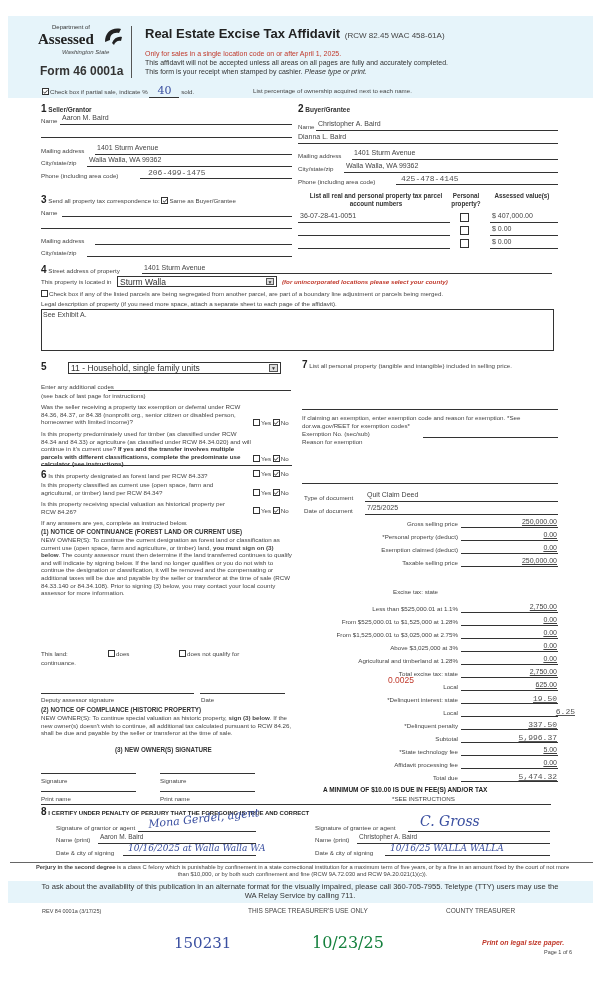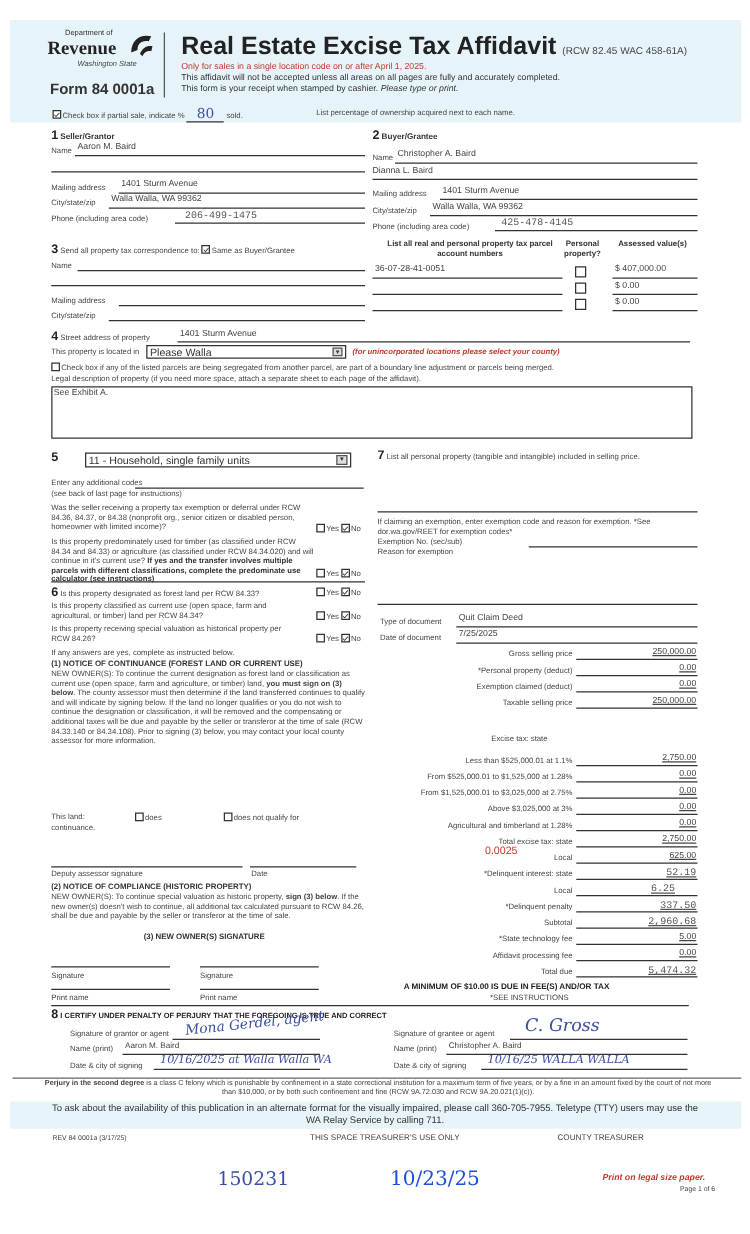--- a/index.html
+++ b/index.html
@@ -16,39 +16,39 @@
 .sec-num{font-weight:bold;font-size:10px;color:#222}
 .bold{font-weight:bold}
 .red{color:#c0392b}
 </style>
 </head>
 <body>
 
 <div class="abs" style="left:8px;top:16px;width:585px;height:82px;background:#e6f4fa"></div>
 <div class="abs" style="left:38px;top:24px;width:85px;height:38px">
   <div class="abs" style="left:14px;top:0;font-size:6px;color:#333">Department of</div>
-  <div class="abs" style="left:0;top:7px;font-family:'Liberation Serif',serif;font-weight:bold;font-size:15px;color:#222">Revenue</div>
+  <div class="abs" style="left:0;top:7px;font-family:'Liberation Serif',serif;font-weight:bold;font-size:15px;color:#222">Assessed</div>
   <div class="abs" style="left:24px;top:25px;font-size:6px;font-style:italic;color:#444">Washington State</div>
   <svg class="abs" style="left:64px;top:2px" width="22" height="20" viewBox="0 0 22 20">
       <path d="M3 16 C3 6 10 1 19 3 L17 7 C11 6 8 9 8 14 Z" fill="#222"></path>
       <path d="M10 17 C12 12 16 10 20 11 L19 15 C16 14 13 16 12 19 Z" fill="#222"></path>
     </svg>
 </div>
-<div class="abs" style="left:40px;top:64px;font-weight:bold;font-size:12px;color:#333">Form 84 0001a</div>
+<div class="abs" style="left:40px;top:64px;font-weight:bold;font-size:12px;color:#333">Form 46 0001a</div>
 <div class="abs" style="left:131px;top:26px;width:1px;height:52px;background:#555"></div>
 <div class="abs" style="left:145px;top:26px;white-space:nowrap">
-  <span style="font-weight:bold;font-size:20px;color:#222">Real Estate Excise Tax Affidavit</span>
+  <span style="font-weight:bold;font-size:13px;color:#222">Real Estate Excise Tax Affidavit</span>
   <span style="font-size:8px;color:#444;margin-left:3px">(RCW 82.45 WAC 458-61A)</span>
 </div>
 <div class="abs red" style="left:145px;top:50px;font-size:7px;white-space:nowrap">Only for sales in a single location code on or after April 1, 2025.</div>
 <div class="abs" style="left:145px;top:59px;font-size:7px;color:#333;white-space:nowrap">This affidavit will not be accepted unless all areas on all pages are fully and accurately completed.</div>
 <div class="abs" style="left:145px;top:68px;font-size:7px;color:#333;white-space:nowrap"><span>This form is your receipt when stamped by cashier.</span> <i>Please type or print.</i></div>
 <div class="abs lbl" style="left:42px;top:84px">
   <span class="cb on"></span><span>Check box if partial sale, indicate %</span>
-  <span class="hand" style="display:inline-block;width:30px;text-align:center;border-bottom:1px solid #333;font-size:11px;font-style:normal">80</span>
+  <span class="hand" style="display:inline-block;width:30px;text-align:center;border-bottom:1px solid #333;font-size:11px;font-style:normal">40</span>
   <span>sold.</span>
 </div>
 <div class="abs lbl" style="left:253px;top:87px">List percentage of ownership acquired next to each name.</div>
 
 <div class="abs" style="left:41px;top:103px"><span class="sec-num">1</span> <span class="bold" style="font-size:6.5px">Seller/Grantor</span></div>
 <div class="abs lbl" style="left:41px;top:117px">Name</div>
 <div class="abs val" style="left:62px;top:114px">Aaron M. Baird</div>
 <div class="uline" style="left:60px;top:124px;width:232px"></div>
 <div class="uline" style="left:41px;top:137px;width:251px"></div>
 <div class="abs lbl" style="left:41px;top:147px">Mailing address</div>
@@ -110,21 +110,21 @@
   <span class="cb abs" style="left:162px;top:1px;width:9px;height:9px"></span>
   <div class="abs val" style="left:194px;top:0">$ 0.00</div>
   <div class="uline" style="left:192px;top:10px;width:68px"></div>
 </div>
 
 <div class="abs lbl" style="left:41px;top:264px"><span class="sec-num">4</span> <span>Street address of property</span></div>
 <div class="abs val" style="left:144px;top:264px">1401 Sturm Avenue</div>
 <div class="uline" style="left:142px;top:273px;width:410px"></div>
 <div class="abs lbl" style="left:41px;top:278px">This property is located in</div>
 <div class="abs" style="left:117px;top:276px;width:160px;height:11px;border:1px solid #333;background:#fff">
-  <span style="position:absolute;left:2px;top:0;font-size:8.5px;color:#333;white-space:nowrap">Please Walla</span>
+  <span style="position:absolute;left:2px;top:0;font-size:8.5px;color:#333;white-space:nowrap">Sturm Walla</span>
   <span style="position:absolute;right:2px;top:1px;width:8px;height:7px;border:1px solid #555;background:#ddd;font-size:5px;line-height:6px;text-align:center">▼</span>
 </div>
 <div class="abs red" style="left:282px;top:278px;font-size:6.2px;font-style:italic;font-weight:bold;white-space:nowrap">(for unincorporated locations please select your county)</div>
 <div class="abs lbl" style="left:41px;top:290px"><span class="cb"></span><span>Check box if any of the listed parcels are being segregated from another parcel, are part of a boundary line adjustment or parcels being merged.</span></div>
 <div class="abs lbl" style="left:41px;top:300px">Legal description of property (if you need more space, attach a separate sheet to each page of the affidavit).</div>
 <div class="abs" style="left:41px;top:309px;width:513px;height:42px;border:1px solid #333">
   <span class="val" style="position:absolute;left:1px;top:1px">See Exhibit A.</span>
 </div>
 
 <div class="abs sec-num" style="left:41px;top:361px">5</div>
@@ -217,30 +217,30 @@
     <div class="uline" style="left: 461px; top: 664px; width: 97px;"></div>
     <div class="abs val" style="right: 43px; top: 655px; text-align: right; text-decoration: underline;">0.00</div>
     <div class="abs lbl" style="right: 142px; top: 670px; text-align: right;">Total excise tax: state</div>
     <div class="uline" style="left: 461px; top: 677px; width: 97px;"></div>
     <div class="abs val" style="right: 43px; top: 668px; text-align: right; text-decoration: underline;">2,750.00</div>
     <div class="abs lbl" style="right: 142px; top: 683px; text-align: right;">Local</div>
     <div class="uline" style="left: 461px; top: 690px; width: 97px;"></div>
     <div class="abs val" style="right: 43px; top: 681px; text-align: right; text-decoration: underline;">625.00</div>
     <div class="abs lbl" style="right: 142px; top: 696px; text-align: right;">*Delinquent interest: state</div>
     <div class="uline" style="left: 461px; top: 703px; width: 97px;"></div>
-    <div class="abs mono" style="right: 43px; top: 694px; text-align: right; text-decoration: underline;">52.19</div>
+    <div class="abs mono" style="right: 43px; top: 694px; text-align: right; text-decoration: underline;">19.50</div>
     <div class="abs lbl" style="right: 142px; top: 709px; text-align: right;">Local</div>
     <div class="uline" style="left: 461px; top: 716px; width: 97px;"></div>
-    <div class="abs mono" style="right: 60px; top: 707px; text-align: left; text-decoration: underline;">6.25</div>
+    <div class="abs mono" style="right: 25px; top: 707px; text-align: left; text-decoration: underline;">6.25</div>
     <div class="abs lbl" style="right: 142px; top: 722px; text-align: right;">*Delinquent penalty</div>
     <div class="uline" style="left: 461px; top: 729px; width: 97px;"></div>
     <div class="abs mono" style="right: 43px; top: 720px; text-align: right; text-decoration: underline;">337.50</div>
     <div class="abs lbl" style="right: 142px; top: 735px; text-align: right;">Subtotal</div>
     <div class="uline" style="left: 461px; top: 742px; width: 97px;"></div>
-    <div class="abs mono" style="right: 43px; top: 733px; text-align: right; text-decoration: underline;">2,960.68</div>
+    <div class="abs mono" style="right: 43px; top: 733px; text-align: right; text-decoration: underline;">5,996.37</div>
     <div class="abs lbl" style="right: 142px; top: 748px; text-align: right;">*State technology fee</div>
     <div class="uline" style="left: 461px; top: 755px; width: 97px;"></div>
     <div class="abs val" style="right: 43px; top: 746px; text-align: right; text-decoration: underline;">5.00</div>
     <div class="abs lbl" style="right: 142px; top: 761px; text-align: right;">Affidavit processing fee</div>
     <div class="uline" style="left: 461px; top: 768px; width: 97px;"></div>
     <div class="abs val" style="right: 43px; top: 759px; text-align: right; text-decoration: underline;">0.00</div>
     <div class="abs lbl" style="right: 142px; top: 774px; text-align: right;">Total due</div>
     <div class="uline" style="left: 461px; top: 781px; width: 97px;"></div>
     <div class="abs mono" style="right: 43px; top: 772px; text-align: right; text-decoration: underline;">5,474.32</div>
   </div>
@@ -272,15 +272,15 @@
 <div class="uline" style="left:385px;top:855px;width:165px"></div>
 
 <div class="abs" style="left:10px;top:862px;width:583px;height:1px;background:#666"></div>
 <div class="abs lbl" style="left:30px;top:864px;width:545px;white-space:normal;text-align:center;line-height:7px;font-size:5.8px"><b>Perjury in the second degree</b><span> is a class C felony which is punishable by confinement in a state correctional institution for a maximum term of five years, or by a fine in an amount fixed by the court of not more than $10,000, or by both such confinement and fine (RCW 9A.72.030 and RCW 9A.20.021(1)(c)).</span></div>
 <div class="abs" style="left:8px;top:881px;width:585px;height:22px;background:#e6f4fa"></div>
 <div class="abs" style="left:40px;top:882px;width:520px;text-align:center;font-size:7.6px;line-height:9px;color:#333">To ask about the availability of this publication in an alternate format for the visually impaired, please call 360-705-7955. Teletype (TTY) users may use the WA Relay Service by calling 711.</div>
 <div class="abs lbl" style="left:42px;top:908px;font-size:5.5px">REV 84 0001a (3/17/25)</div>
 <div class="abs lbl" style="left:248px;top:907px;font-size:6.5px">THIS SPACE TREASURER'S USE ONLY</div>
 <div class="abs lbl" style="left:446px;top:907px;font-size:6.5px">COUNTY TREASURER</div>
 <div class="abs hand" style="left:174px;top:934px;font-size:15px;font-style:normal;color:#3a4fa0">150231</div>
-<div class="abs hand" style="left:312px;top:933px;font-size:16px;font-style:normal;color:#1d4ed8">10/23/25</div>
+<div class="abs hand" style="left:312px;top:933px;font-size:16px;font-style:normal;color:#15803d">10/23/25</div>
 <div class="abs red" style="left:482px;top:939px;font-size:7px;font-weight:bold;font-style:italic;white-space:nowrap">Print on legal size paper.</div>
 <div class="abs lbl" style="left:544px;top:949px;font-size:5.5px">Page 1 of 6</div>
 
 </body></html>

